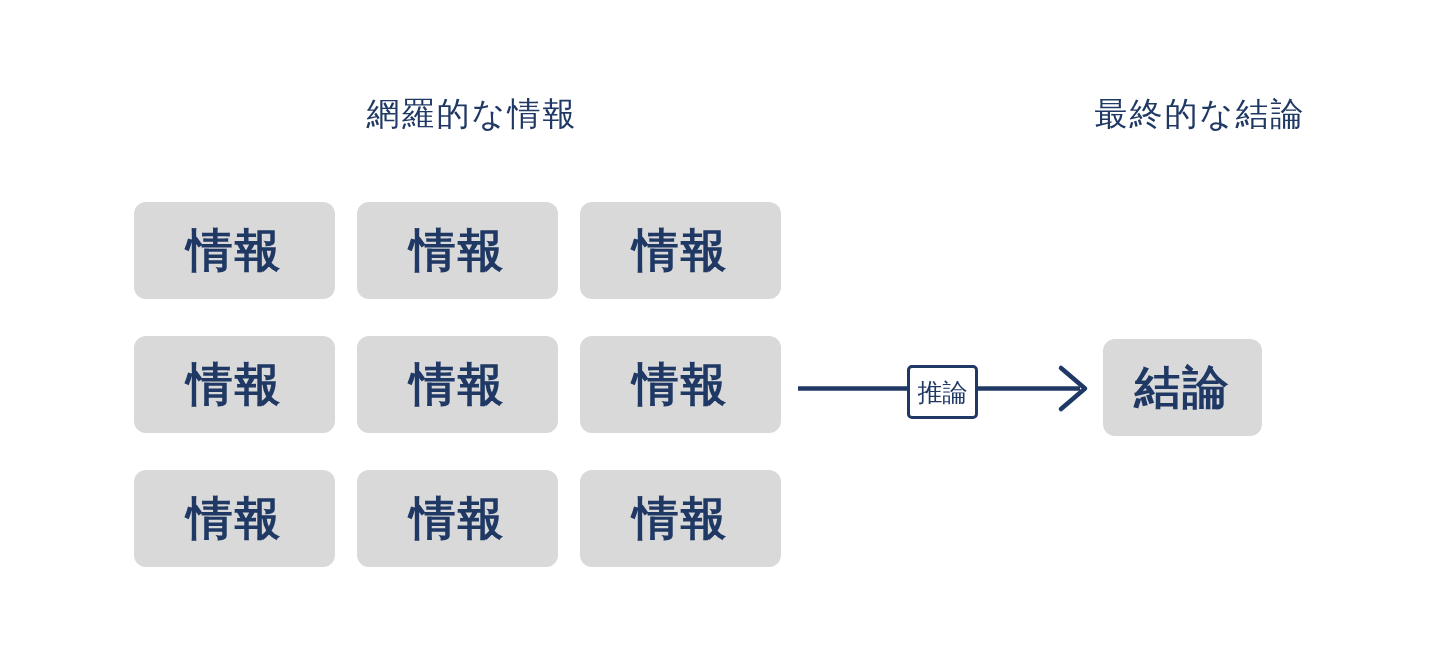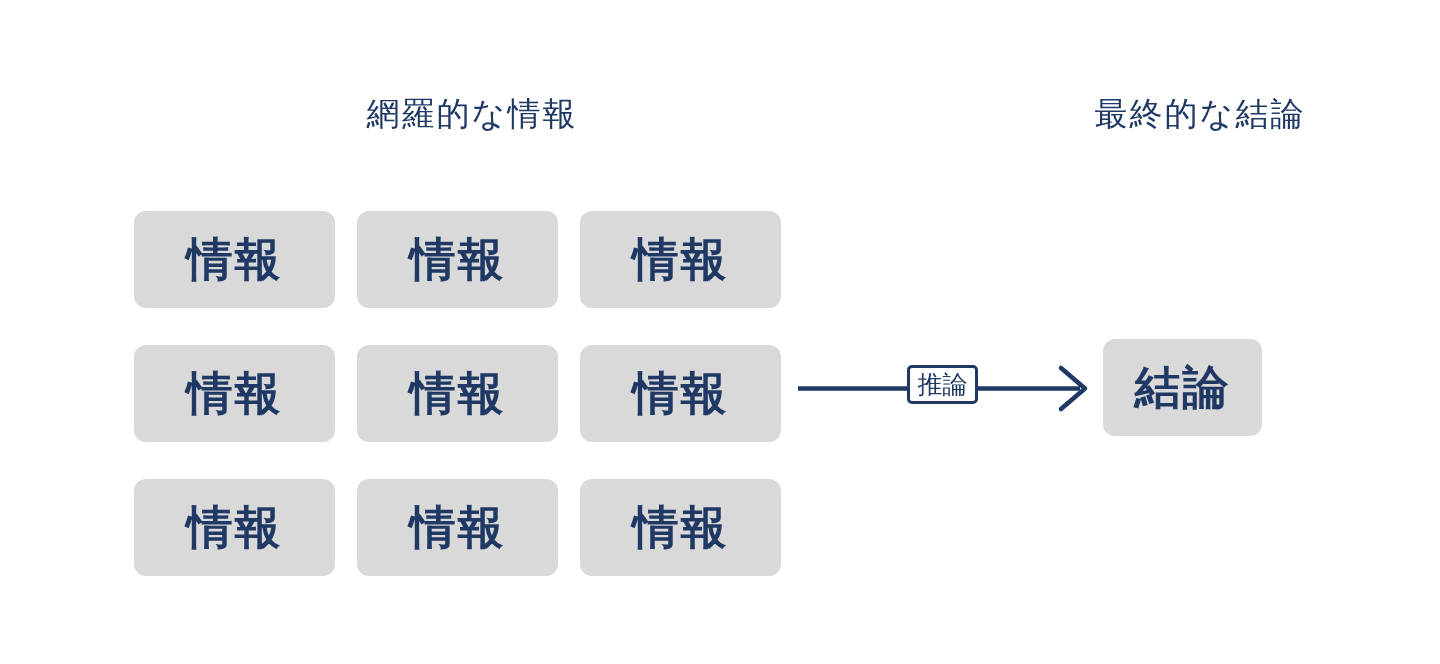--- a/index.html
+++ b/index.html
@@ -23,21 +23,21 @@
     font-weight: 400;
     letter-spacing: 2px;
     color: #1f3864;
     white-space: nowrap;
   }
   .col-label.left  { left: 472px; }
   .col-label.right { left: 1200px; }
   .info-grid {
     position: absolute;
     left: 134px;
-    top: 211px;
+    top: 202px;
     width: 647px;
     height: 366px;
     display: grid;
     grid-template-columns: repeat(3, 201px);
     grid-template-rows: repeat(3, 97px);
     column-gap: 22px;
     row-gap: 37px;
   }
   .shape-box {
     background: #d9d9d9;
@@ -62,21 +62,21 @@
     left: 790px;
     top: 358px;
     width: 310px;
     height: 61px;
   }
   .inference-box {
     position: absolute;
     left: 907px;
     top: 365px;
     width: 71px;
-    height: 39px;
+    height: 54px;
     background: #ffffff;
     border: 3px solid #1f3864;
     border-radius: 5px;
     box-sizing: border-box;
     display: flex;
     align-items: center;
     justify-content: center;
     font-size: 25px;
     font-weight: 400;
     color: #1f3864;

